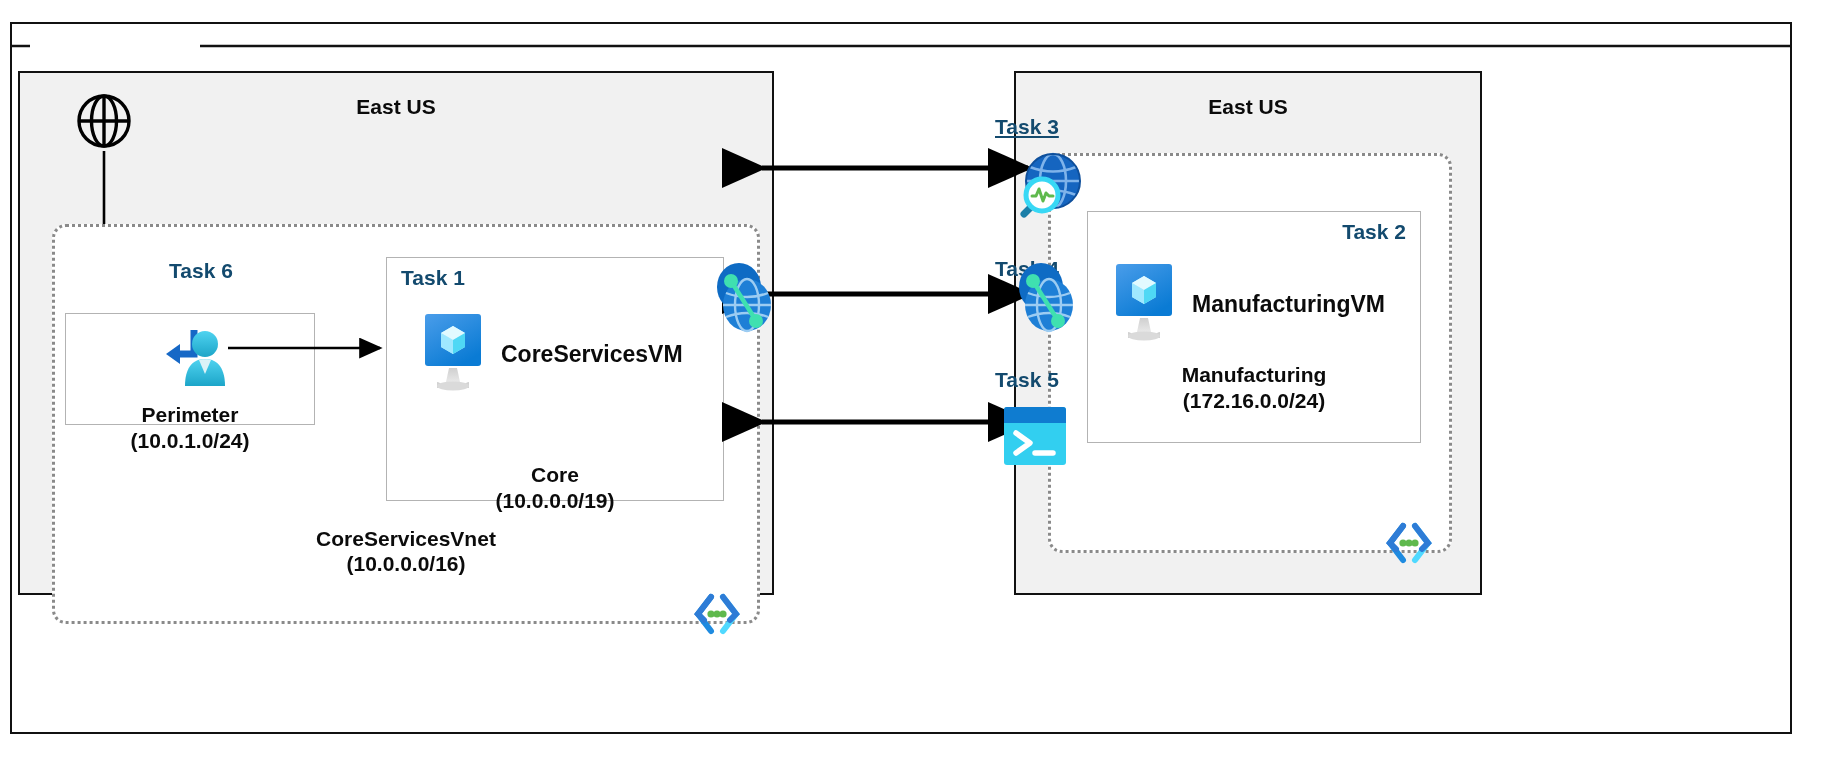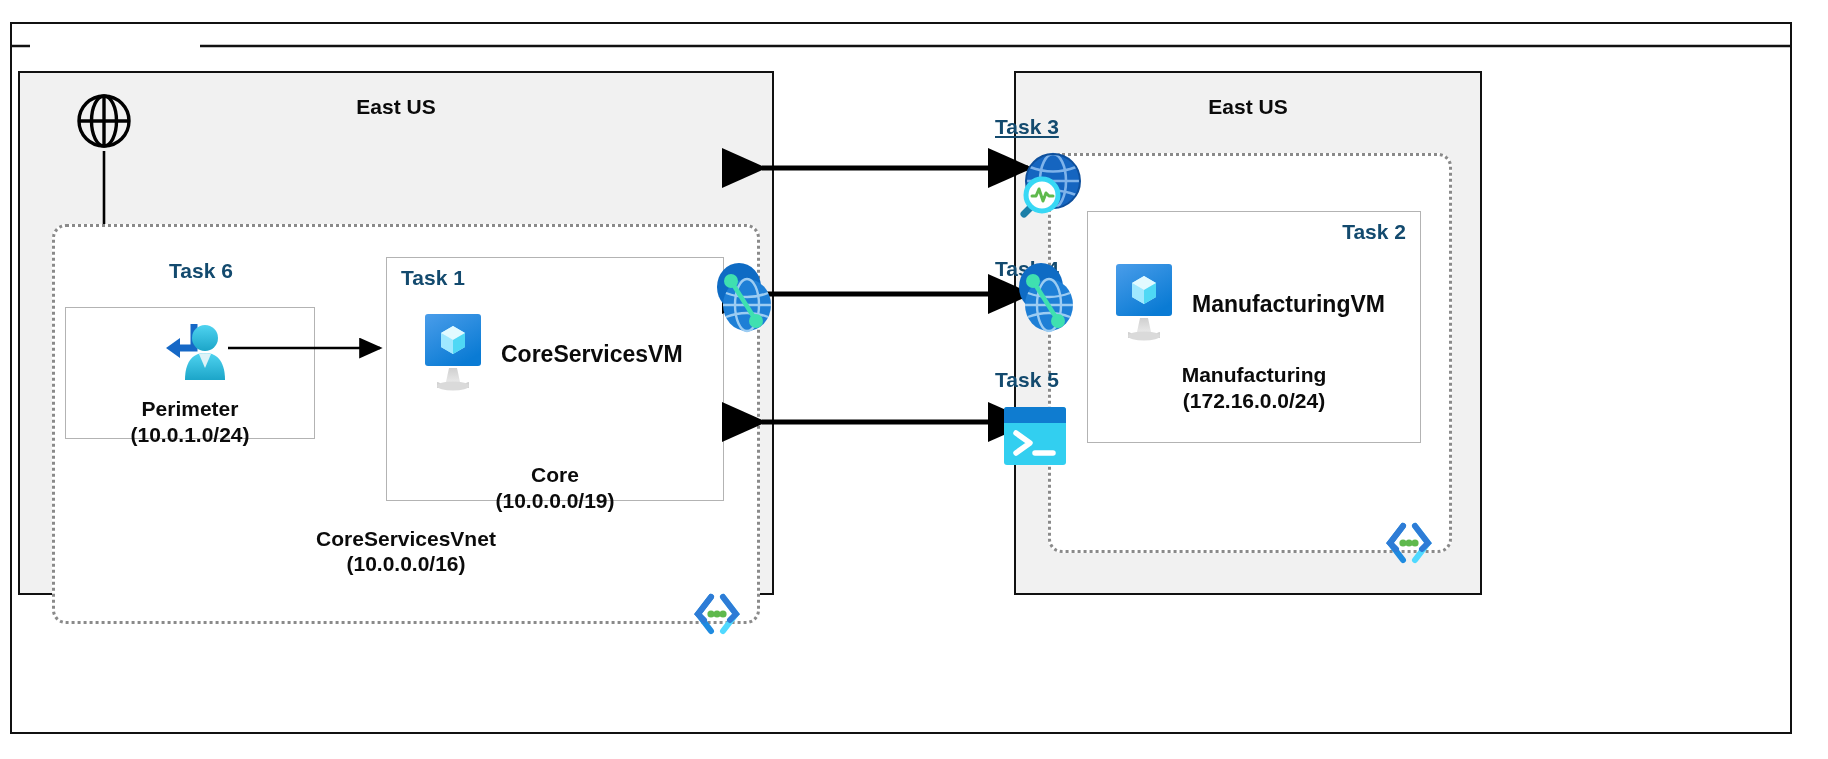--- a/index.html
+++ b/index.html
@@ -51,21 +51,21 @@
   #vnet-core-label{bottom:44px;}
   #vnet-man-label{bottom:44px;}
 
   
   .subnet-badge{position:absolute;right:14px;bottom:-14px;width:52px;height:42px;}
 
   
   .subnet{
     position:absolute;background:#ffffff;border:1.6px solid #b3b3b3;box-sizing:border-box;
   }
-  #subnet-perimeter{left:45px;top:234px;width:250px;height:132px;}
+  #subnet-perimeter{left:45px;top:240px;width:250px;height:112px;}
   #subnet-core{left:366px;top:184px;width:338px;height:244px;}
 
   .task-label{
     position:absolute;font-size:21px;font-weight:bold;color:#134A6E;white-space:nowrap;
   }
 
   .subnet-caption{
     position:absolute;left:0;right:0;text-align:center;
     font-size:21px;font-weight:bold;color:#0b0b0b;line-height:1.22;
   }

